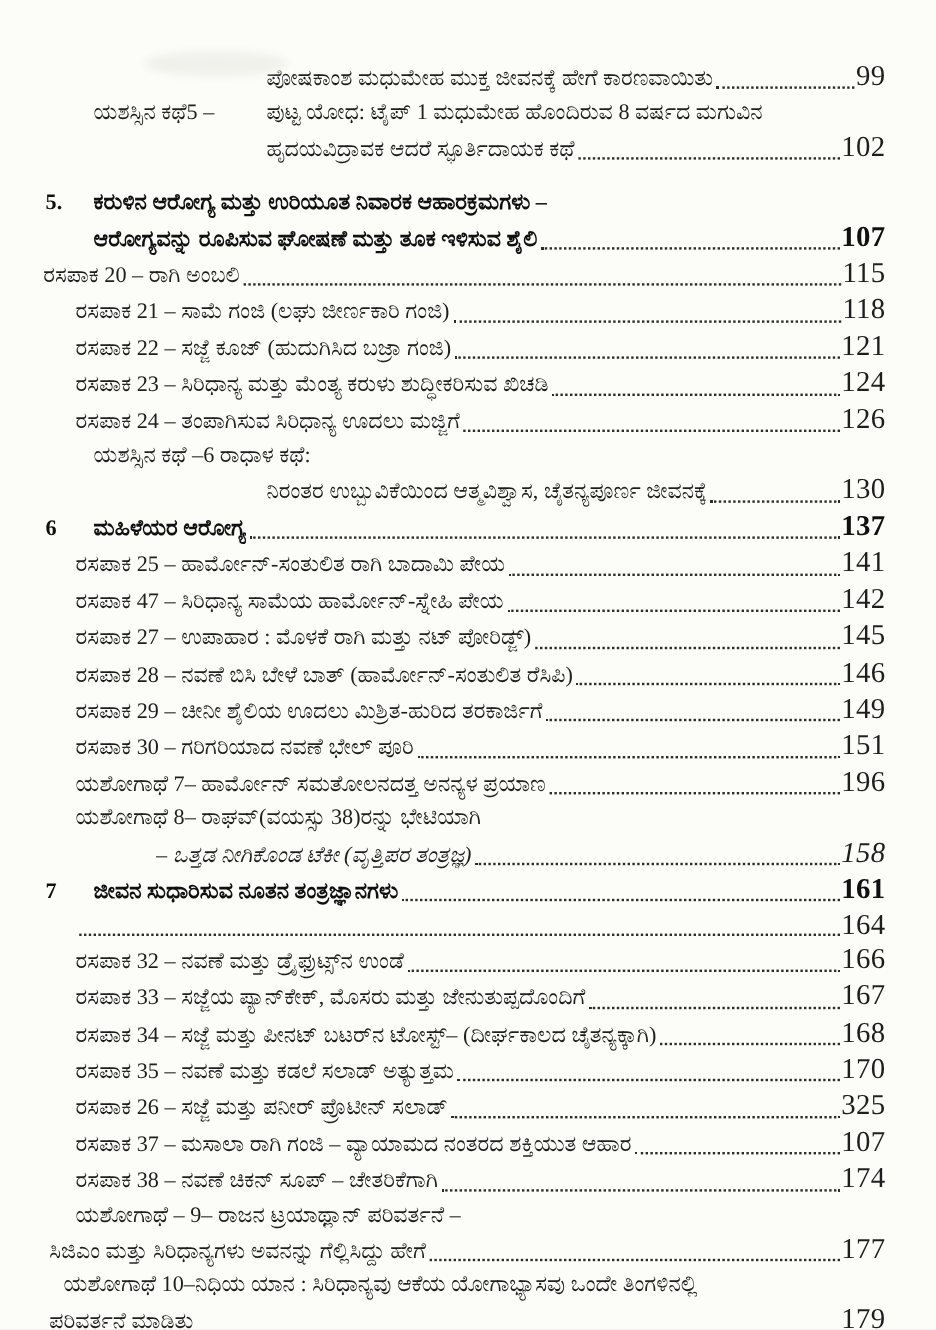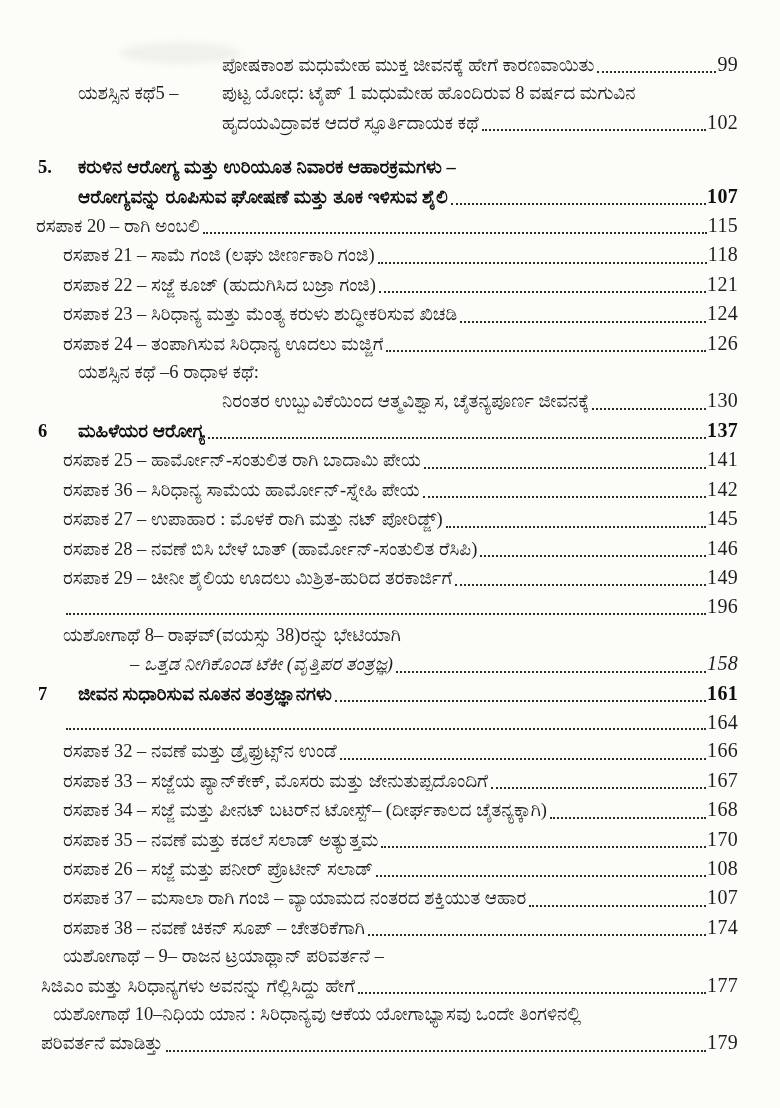--- a/index.html
+++ b/index.html
@@ -36,21 +36,21 @@
   .txt{flex:none;overflow:hidden;max-width:620px;}
   .leader{
     flex:1 1 auto;
     min-width:10px;
     border-bottom:2.4px dotted #2c2c2c;
     align-self:flex-end;
     margin:0 1px 6px 3px;
   }
   .pg{
     flex:none;
-    font-size:20px;
+    font-size:24px;
     letter-spacing:.3px;
   }
   .smudge{
     position:absolute;left:120px;top:42px;width:120px;height:22px;
     background:#f1f1ec;border-radius:50%;filter:blur(3px);
   }
 </style>
 </head>
 <body>
 
@@ -118,40 +118,46 @@
         <span class="txt">ಮಹಿಳೆಯರ ಆರೋಗ್ಯ</span>
         <span class="leader"></span>
         <span class="pg">137</span>
       </div>
       <div class="row lv-item">
         <span class="txt">ರಸಪಾಕ 25 – ಹಾರ್ಮೋನ್-ಸಂತುಲಿತ ರಾಗಿ ಬಾದಾಮಿ ಪೇಯ</span>
         <span class="leader"></span>
         <span class="pg">141</span>
       </div>
       <div class="row lv-item">
-        <span class="txt">ರಸಪಾಕ 36  – ಸಿರಿಧಾನ್ಯ ಸಾಮೆಯ ಹಾರ್ಮೋನ್-ಸ್ನೇಹಿ ಪೇಯ</span>
+        <span class="txt">ರಸಪಾಕ 47  – ಸಿರಿಧಾನ್ಯ ಸಾಮೆಯ ಹಾರ್ಮೋನ್-ಸ್ನೇಹಿ ಪೇಯ</span>
         <span class="leader"></span>
         <span class="pg">142</span>
       </div>
       <div class="row lv-item">
         <span class="txt">ರಸಪಾಕ 27 – ಉಪಾಹಾರ : ಮೊಳಕೆ ರಾಗಿ ಮತ್ತು ನಟ್ ಪೋರಿಡ್ಜ್)</span>
         <span class="leader"></span>
         <span class="pg">145</span>
       </div>
       <div class="row lv-item">
         <span class="txt">ರಸಪಾಕ 28 – ನವಣೆ ಬಿಸಿ ಬೇಳೆ ಬಾತ್ (ಹಾರ್ಮೋನ್-ಸಂತುಲಿತ ರೆಸಿಪಿ)</span>
         <span class="leader"></span>
         <span class="pg">146</span>
       </div>
       <div class="row lv-item">
         <span class="txt">ರಸಪಾಕ 29 – ಚೀನೀ ಶೈಲಿಯ ಊದಲು ಮಿಶ್ರಿತ-ಹುರಿದ ತರಕಾರ್ಜಿಗೆ</span>
         <span class="leader"></span>
         <span class="pg">149</span>
       </div>
       <div class="row lv-item">
+        <span class="txt">ರಸಪಾಕ 30 – ಗರಿಗರಿಯಾದ ನವಣೆ ಭೇಲ್ ಪೂರಿ</span>
+        <span class="leader"></span>
+        <span class="pg">151</span>
+      </div>
+      <div class="row lv-item">
+        <span class="txt">ಯಶೋಗಾಥೆ 7– ಹಾರ್ಮೋನ್ ಸಮತೋಲನದತ್ತ ಅನನ್ಯಳ ಪ್ರಯಾಣ</span>
         <span class="leader"></span>
         <span class="pg">196</span>
       </div>
       <div class="row lv-item">
         <span class="txt">ಯಶೋಗಾಥೆ 8– ರಾಘವ್(ವಯಸ್ಸು 38)ರನ್ನು ಭೇಟಿಯಾಗಿ</span>
       </div>
       <div class="row lv-dash">
         <span class="txt">– ಒತ್ತಡ ನೀಗಿಕೊಂಡ ಟೆಕೀ (ವೃತ್ತಿಪರ ತಂತ್ರಜ್ಞ)</span>
         <span class="leader"></span>
         <span class="pg">158</span>
@@ -182,21 +188,21 @@
         <span class="pg">168</span>
       </div>
       <div class="row lv-item">
         <span class="txt">ರಸಪಾಕ 35 – ನವಣೆ ಮತ್ತು ಕಡಲೆ ಸಲಾಡ್ ಅತ್ಯುತ್ತಮ </span>
         <span class="leader"></span>
         <span class="pg">170</span>
       </div>
       <div class="row lv-item">
         <span class="txt">ರಸಪಾಕ 26 – ಸಜ್ಜೆ ಮತ್ತು ಪನೀರ್ ಪ್ರೊಟೀನ್ ಸಲಾಡ್</span>
         <span class="leader"></span>
-        <span class="pg">108</span>
+        <span class="pg">325</span>
       </div>
       <div class="row lv-item">
         <span class="txt">ರಸಪಾಕ 37 – ಮಸಾಲಾ ರಾಗಿ ಗಂಜಿ – ವ್ಯಾಯಾಮದ ನಂತರದ ಶಕ್ತಿಯುತ ಆಹಾರ</span>
         <span class="leader"></span>
         <span class="pg">107</span>
       </div>
       <div class="row lv-item">
         <span class="txt">ರಸಪಾಕ 38 – ನವಣೆ ಚಿಕನ್ ಸೂಪ್ – ಚೇತರಿಕೆಗಾಗಿ</span>
         <span class="leader"></span>
         <span class="pg">174</span>

